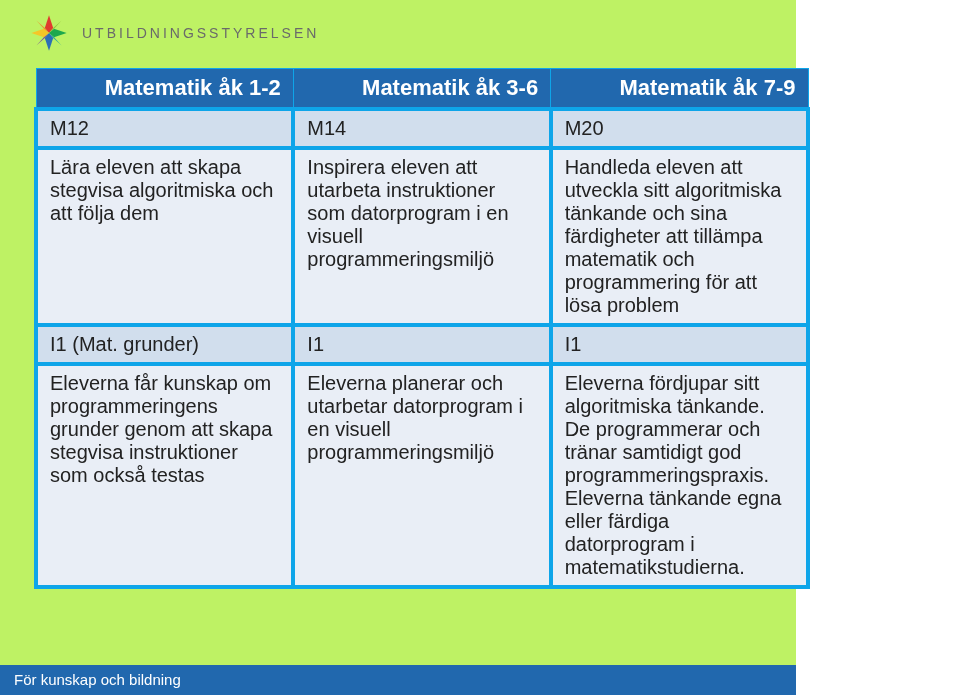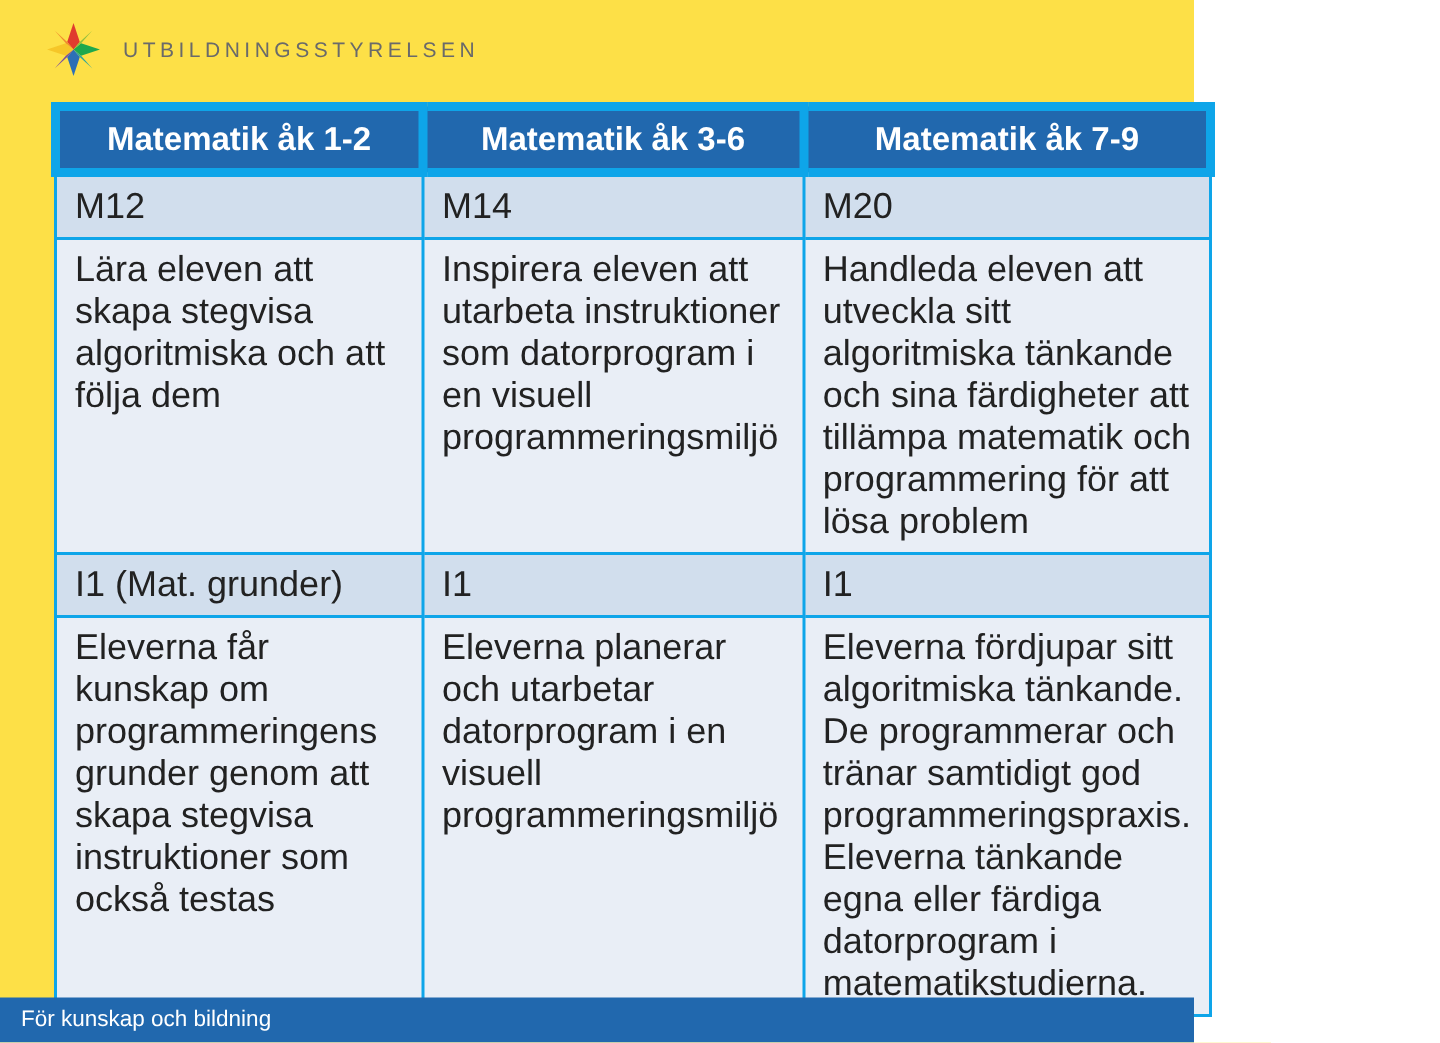--- a/index.html
+++ b/index.html
@@ -1,25 +1,25 @@
 <!DOCTYPE html>
 <html><head>
 <meta charset="utf-8">
 <style>
   * { box-sizing: border-box; margin: 0; padding: 0; }
   html, body { width: 960px; height: 695px; font-family: Arial, Helvetica, sans-serif; background: #fff; }
-  .slide { position: relative; width: 796px; height: 695px; background: #fde047; }
+  .slide { position: relative; width: 796px; height: 695px; background: #bef264; }
   .header { display: flex; align-items: center; padding: 12px 0 0 28px; }
   .logo { width: 42px; height: 42px; margin-right: 12px; }
   .org-text { font-size: 14px; letter-spacing: 3px; color: #6a6a6a; font-weight: 400; font-family: Arial, sans-serif; }
   .title { color: #1b4b8b; font-size: 36px; font-style: italic; font-weight: 400; padding: 14px 0 0 34px; }
   .table-wrap { padding: 14px 32px 0 34px; }
   table { width: 776px; border-collapse: collapse; }
-  th { background: #2168ae; color: #fff; font-size: 22px; font-weight: 700; text-align: center; padding: 6px 12px; border: 6px solid #0ea5e9; }
-  td { font-size: 24px; color: #222; text-align: left; vertical-align: top; padding: 6px 12px; border: 2px solid #0ea5e9; background: #d1deed; }
+  th { background: #2168ae; color: #fff; font-size: 22px; font-weight: 700; text-align: right; padding: 6px 12px; border: 1px solid #0ea5e9; }
+  td { font-size: 20px; color: #222; text-align: left; vertical-align: top; padding: 6px 12px; border: 4px solid #0ea5e9; background: #d1deed; }
   tr.light td { background: #e9eef6; }
   .col { width: 33.3%; }
   .footer { position: absolute; left: 0; bottom: 0; width: 100%; height: 30px; background: #2168ae; color: #fff; font-size: 15px; padding: 6px 14px; }
 </style>
 </head>
 <body>
 
 <div class="slide">
 
   <div class="header">

